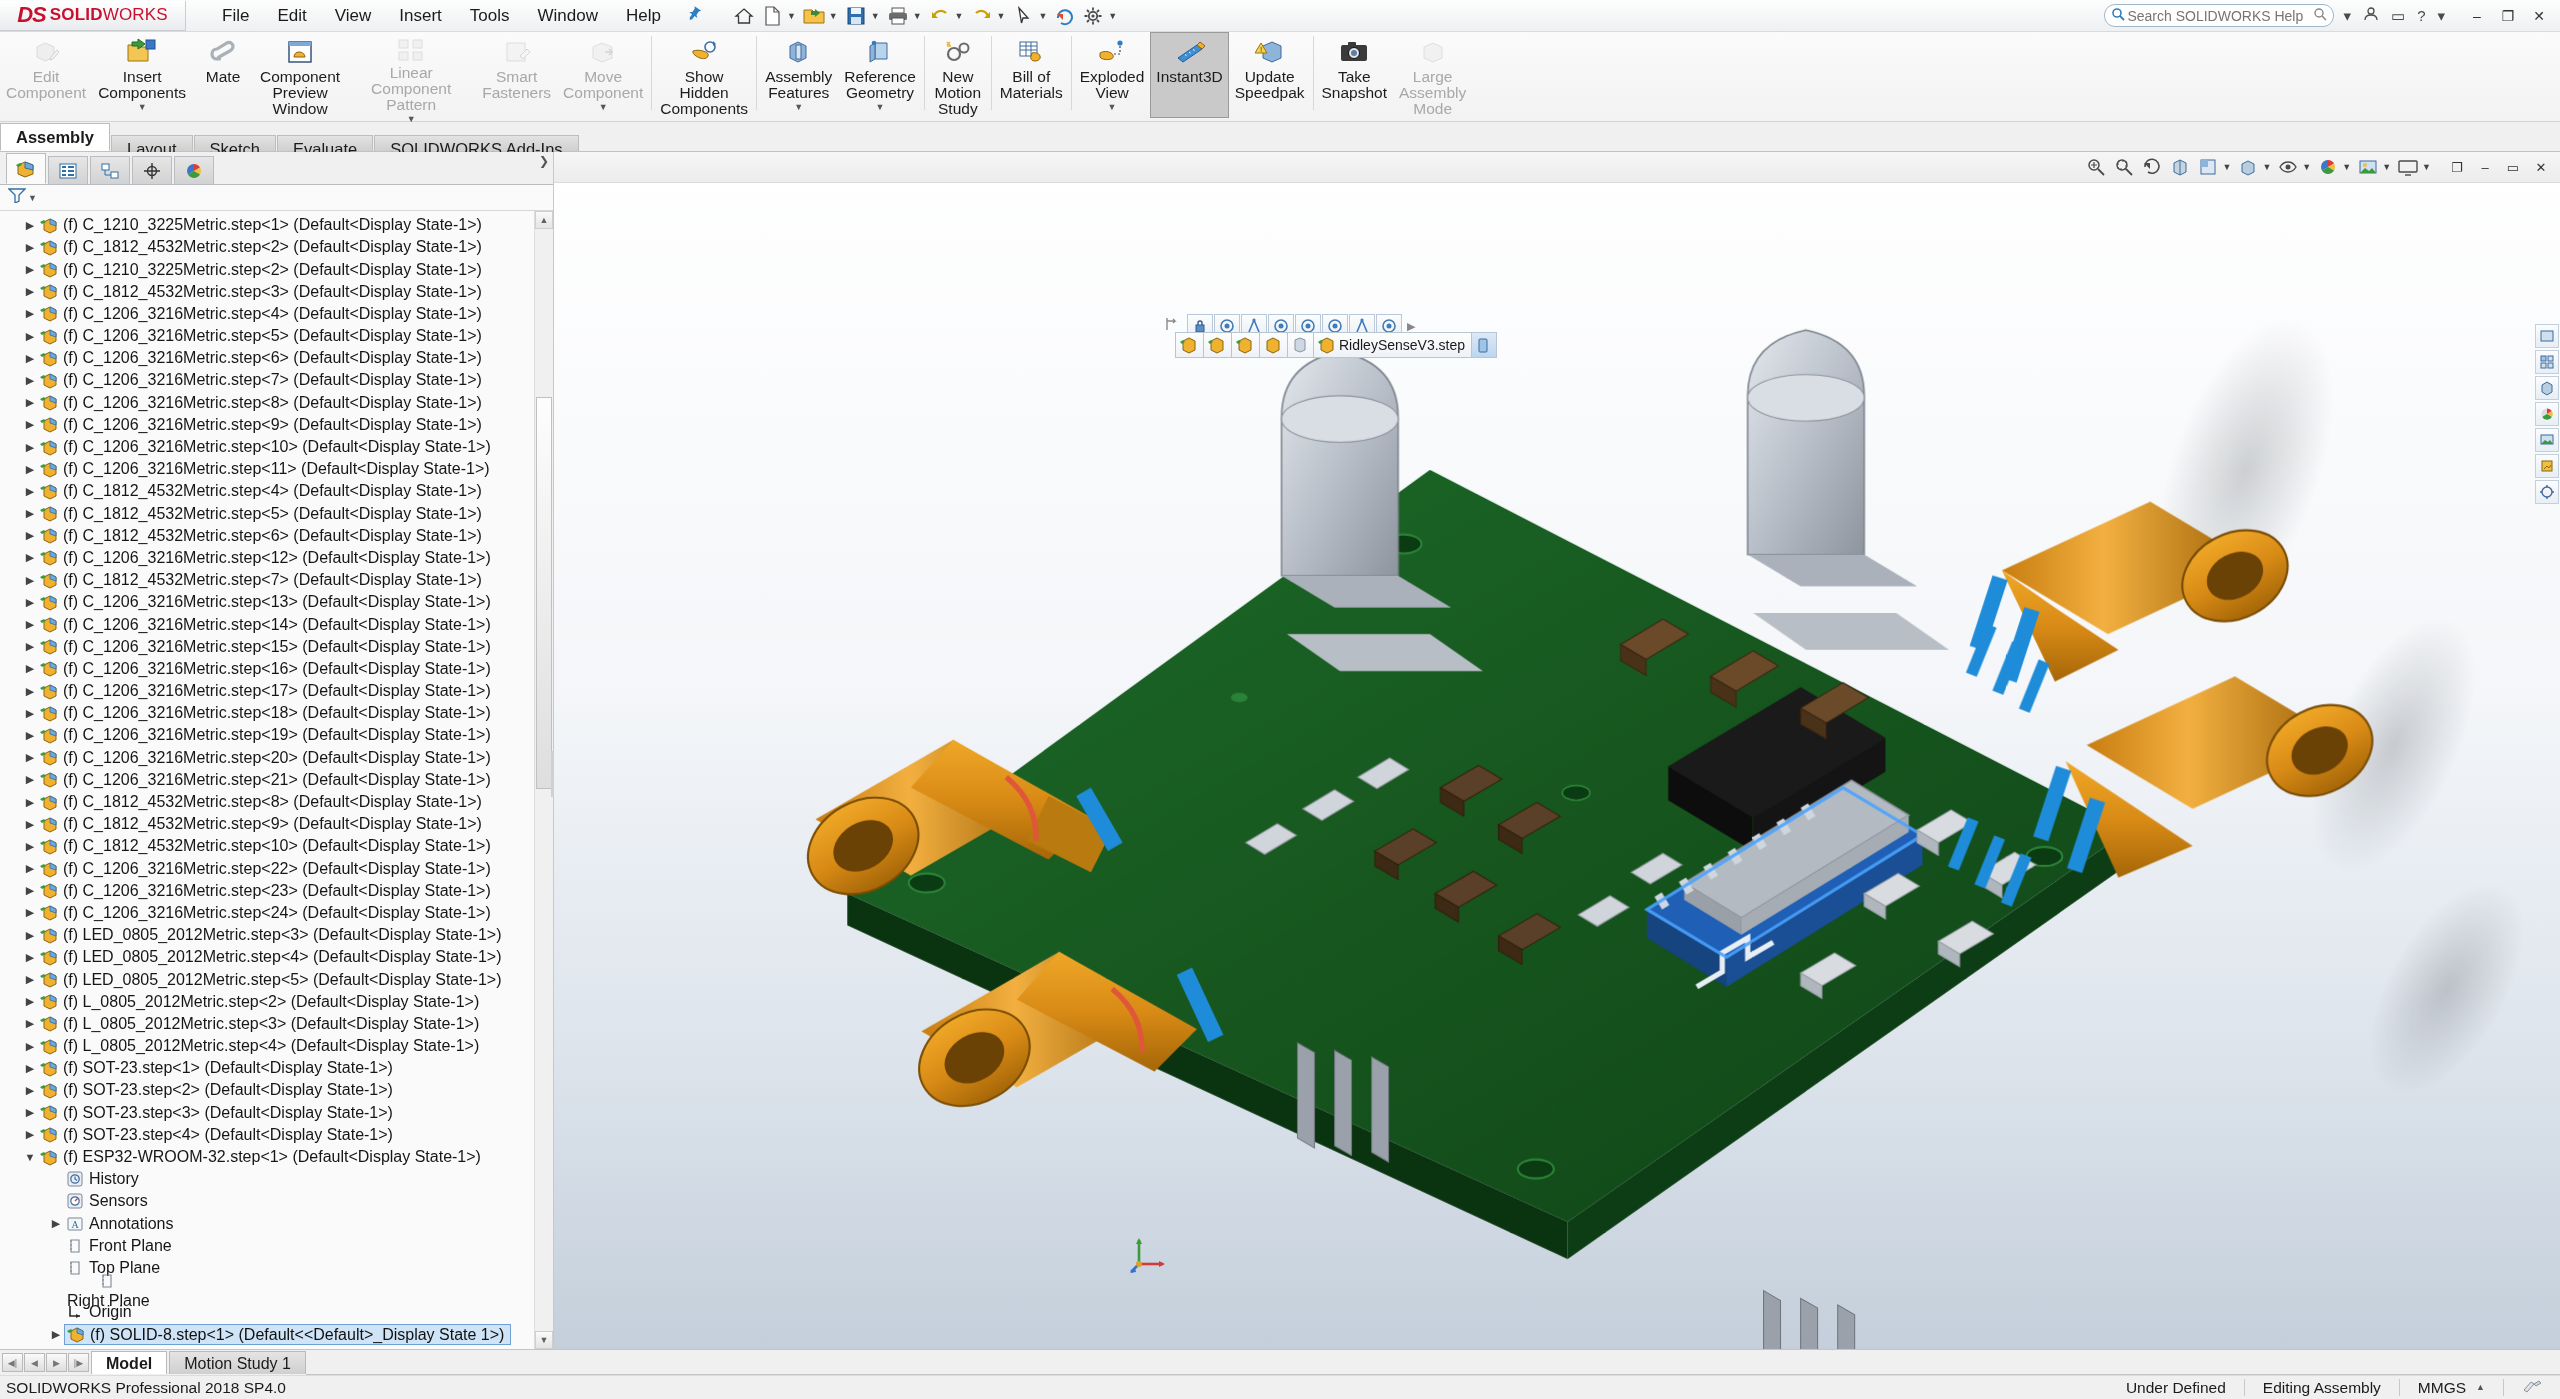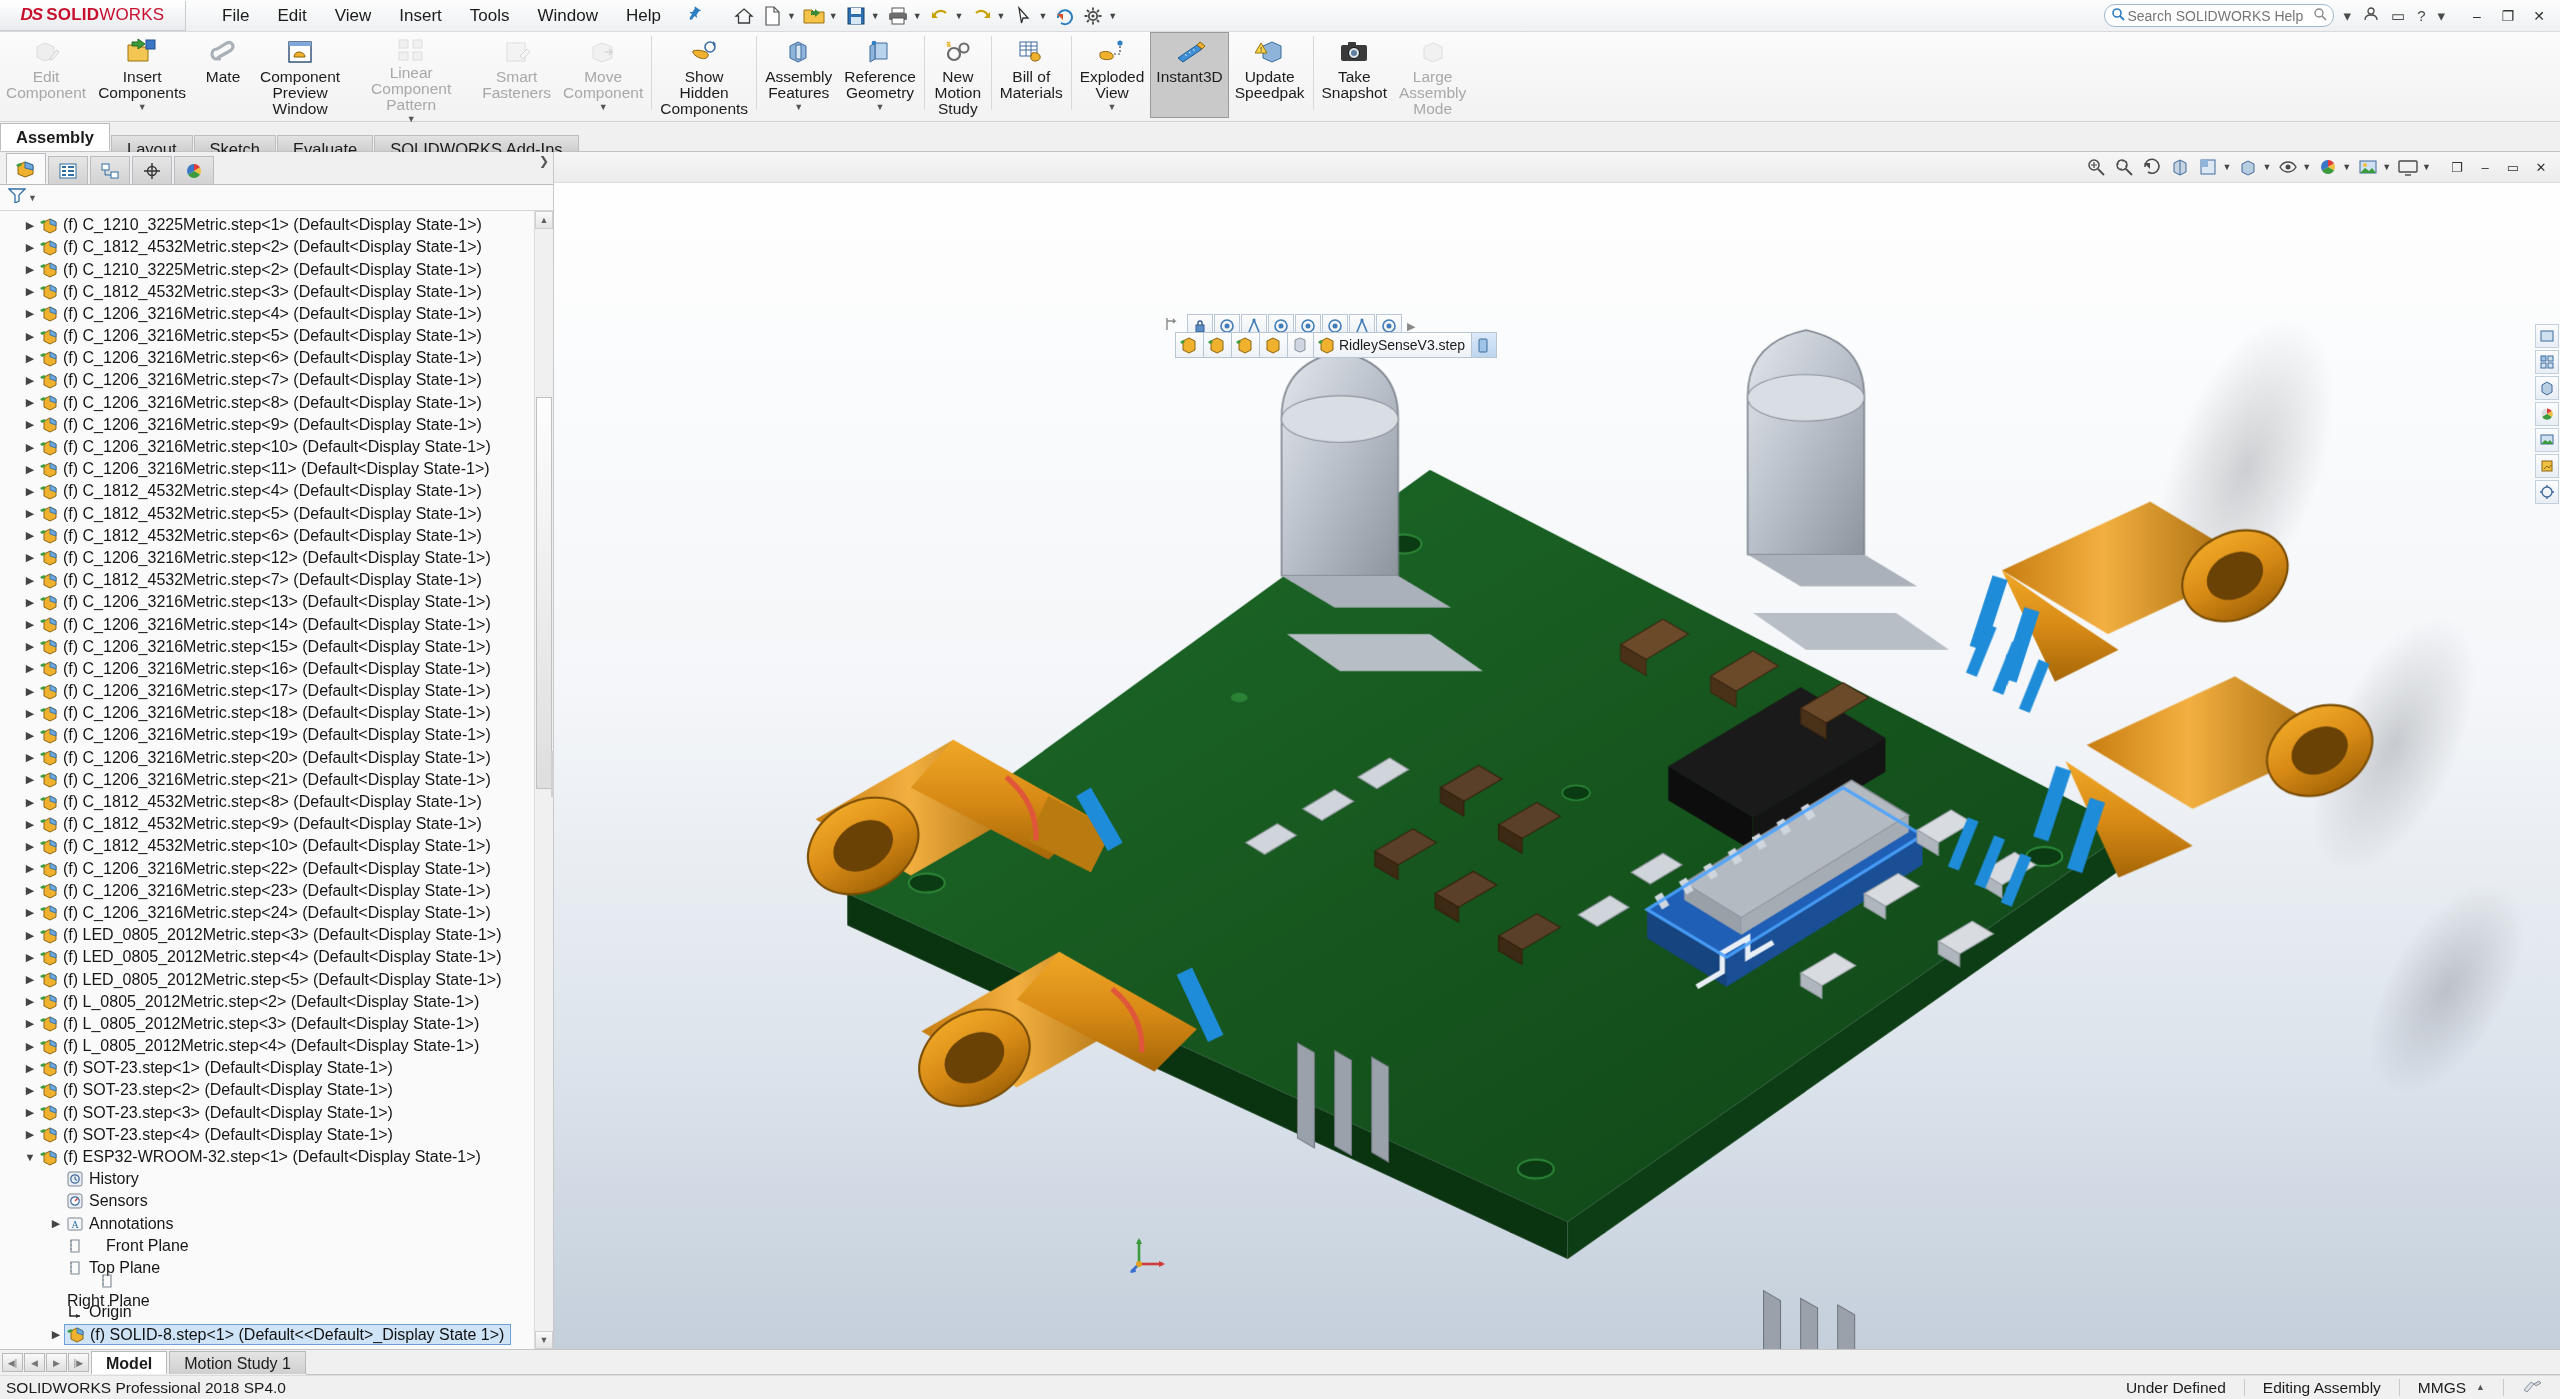--- a/index.html
+++ b/index.html
@@ -18,21 +18,21 @@
     height:31px;background:linear-gradient(#fdfdfd,#eef0f2);
     border-bottom:1px solid #d8dade;
     display:flex;align-items:center;position:relative;flex:0 0 auto;
   }
   .sw-logo{
     width:186px;height:30px;display:flex;align-items:center;justify-content:center;
     background:linear-gradient(#ffffff,#e9ebee);
     border:1px solid #c9ccd1;border-top:none;border-left:none;
     box-sizing:border-box;
   }
-  .sw-logo .ds{color:#c8102e;font-weight:bold;font-size:17px;font-style:italic;letter-spacing:-1px;margin-right:4px;}
+  .sw-logo .ds{color:#c8102e;font-weight:bold;font-size:22px;font-style:italic;letter-spacing:-1px;margin-right:4px;}
   .sw-logo .sol{color:#c8102e;font-weight:bold;font-size:17px;letter-spacing:.2px;}
   .sw-logo .works{color:#c8102e;font-weight:normal;font-size:17px;letter-spacing:.2px;}
   .menubar{display:flex;align-items:center;margin-left:22px;gap:0px;}
   .menubar .mi{padding:4px 14px;font-size:17px;color:#1b1b1b;cursor:default;}
   .pin{margin-left:10px;color:#2e7fc1;font-size:17px;transform:rotate(35deg);}
   .qat{display:flex;align-items:center;margin-left:30px;gap:2px;}
   .qicon{width:26px;height:24px;display:flex;align-items:center;justify-content:center;cursor:default;}
   .carat{font-size:9px;color:#444;margin:0 3px 0 0;}
   .doctitle{
     position:absolute;left:0;right:0;text-align:center;font-size:17px;color:#222;
@@ -1205,21 +1205,21 @@
                   <svg width="16" height="16" viewBox="0 0 16 16">
                     <rect x="1" y="2" width="14" height="12" rx="1" fill="#f3f6fa" stroke="#7d8792"></rect>
                     <text x="8" y="12" font-size="10" font-family="serif" text-anchor="middle" fill="#2e6fa5">A</text>
                   </svg>
                 </span>
                 <span class="tlabel">Annotations</span>
               </span>
             </div>
             <div class="trow indent2">
               <span class="arrow none"></span>
-              <span style="display: inline-flex; align-items: center; gap: 17px;">
+              <span style="display: inline-flex; align-items: center;">
                 <span class="tic">
                   <svg width="16" height="16" viewBox="0 0 16 16">
                     <path d="M4 2h8v12H4z" fill="none" stroke="#7d8792" stroke-width="1.1"></path>
                     <path d="M4 2v12" stroke="#7d8792" stroke-dasharray="2 2"></path>
                   </svg>
                 </span>
                 <span class="tlabel">Front Plane</span>
               </span>
             </div>
             <div class="trow indent2">

